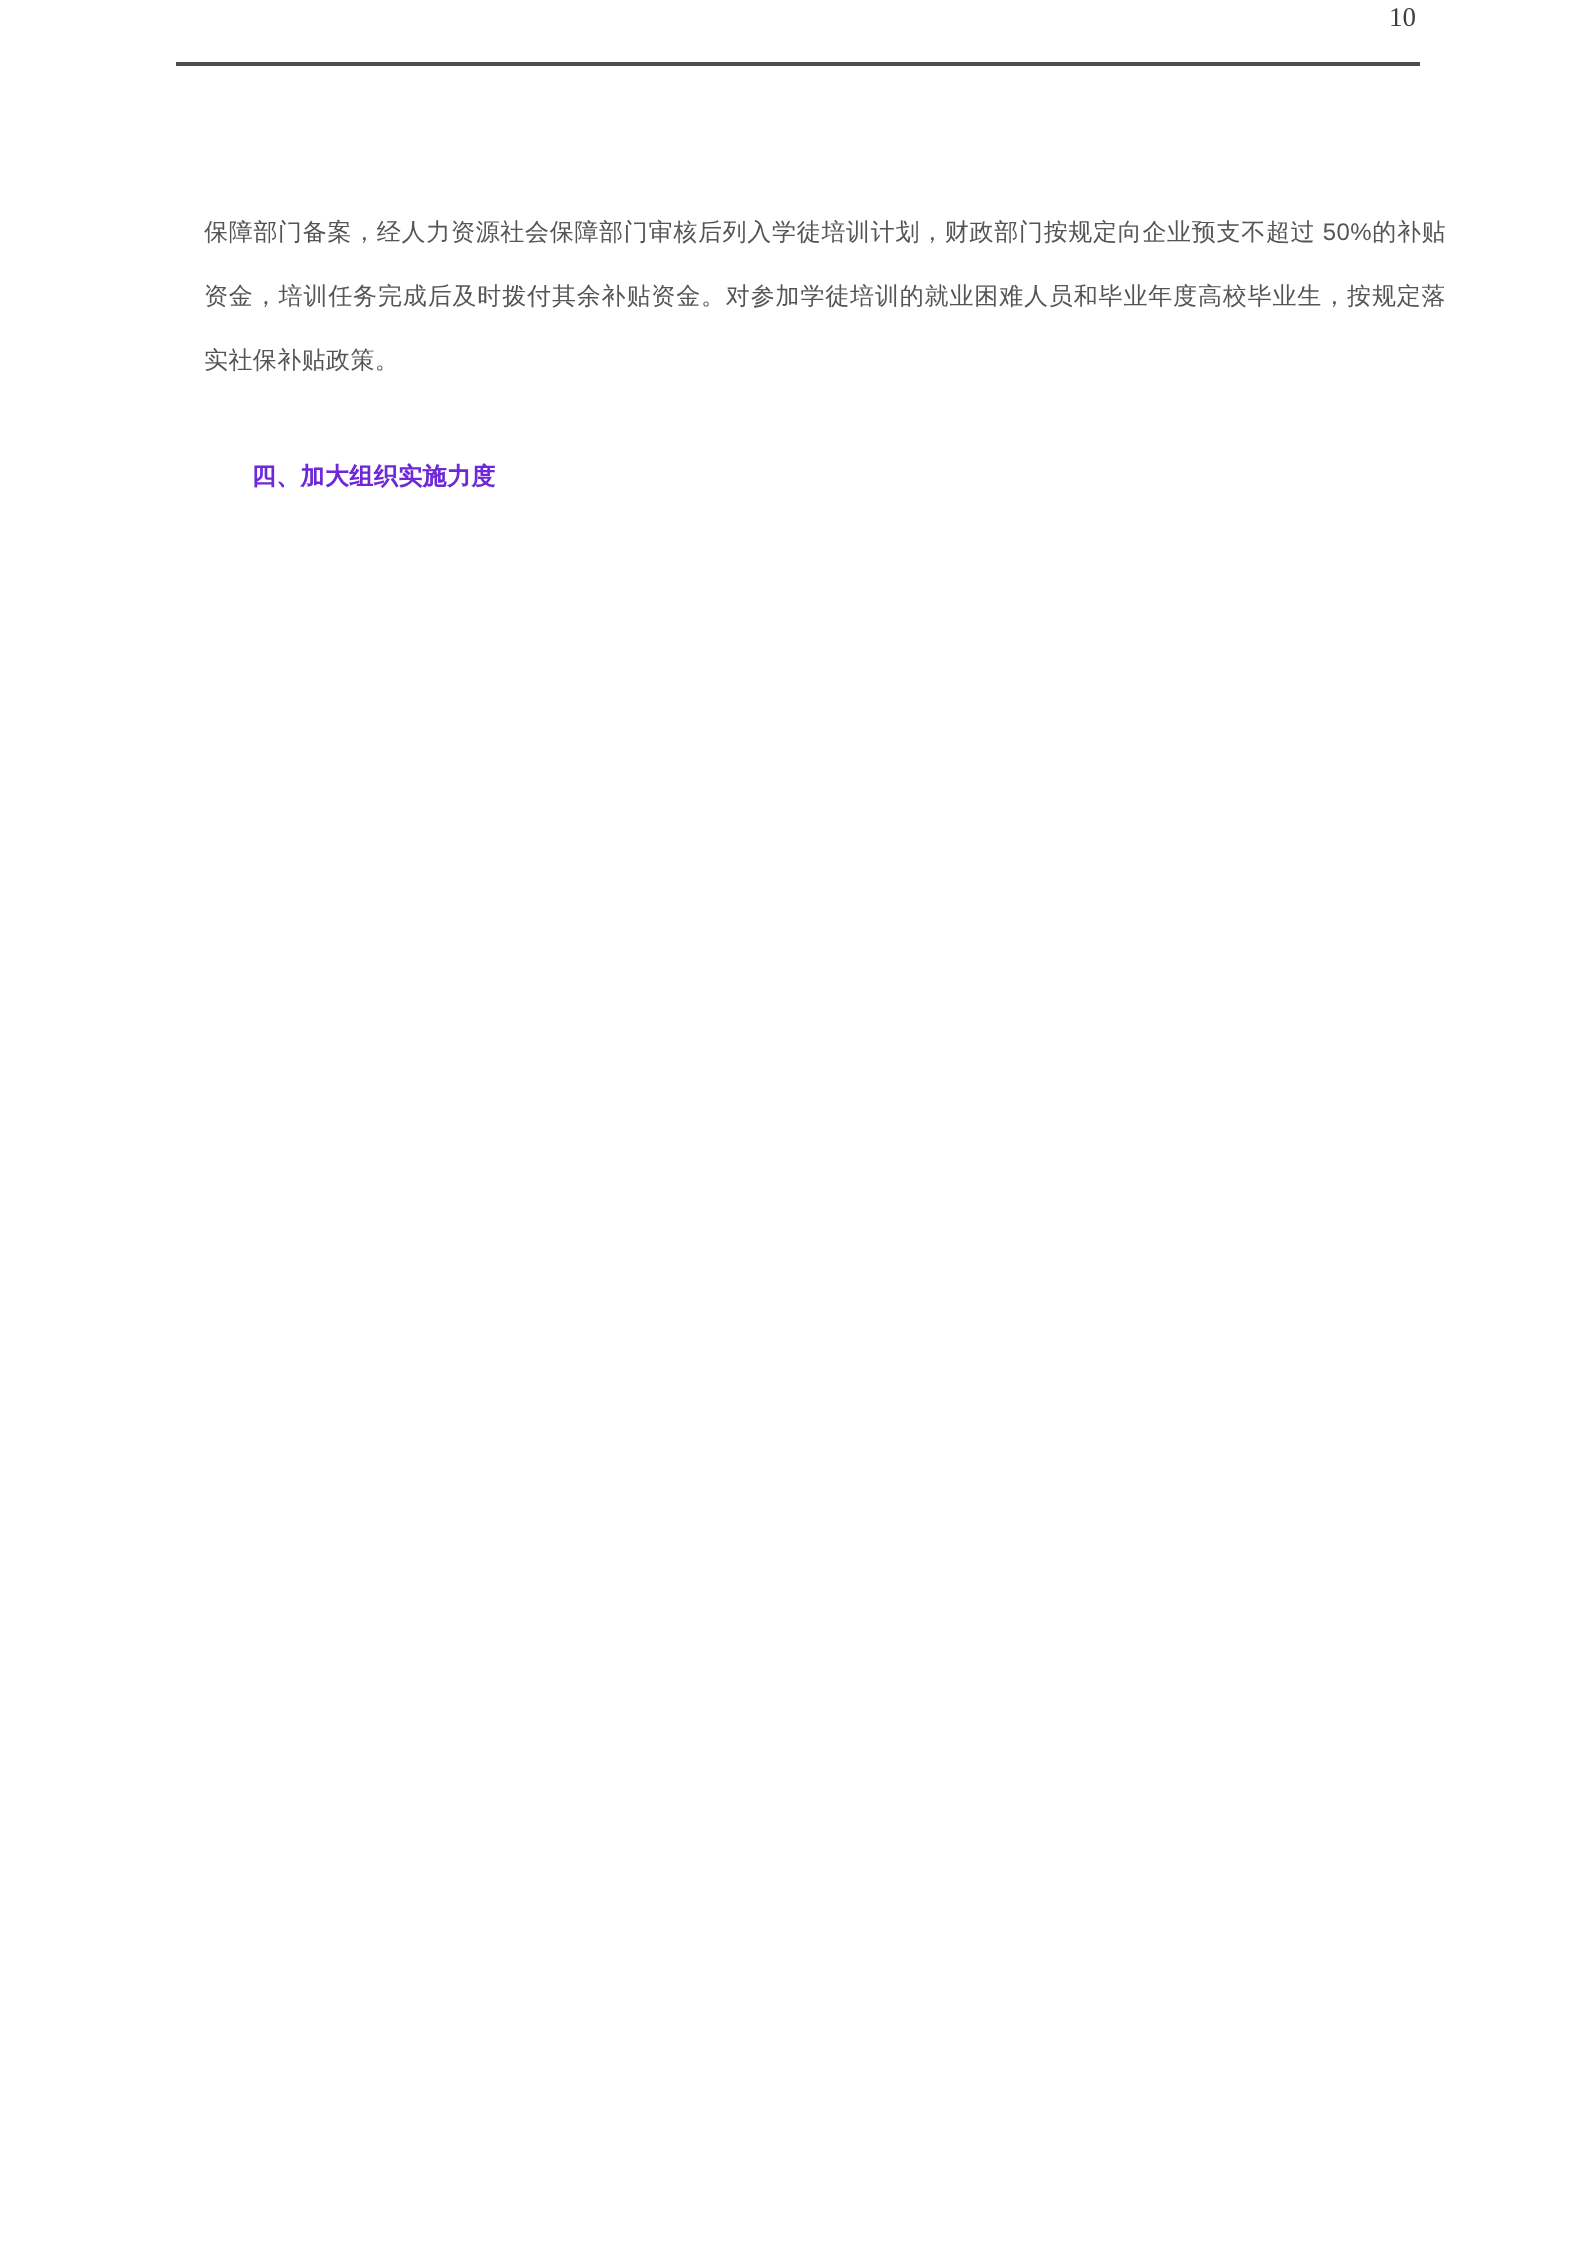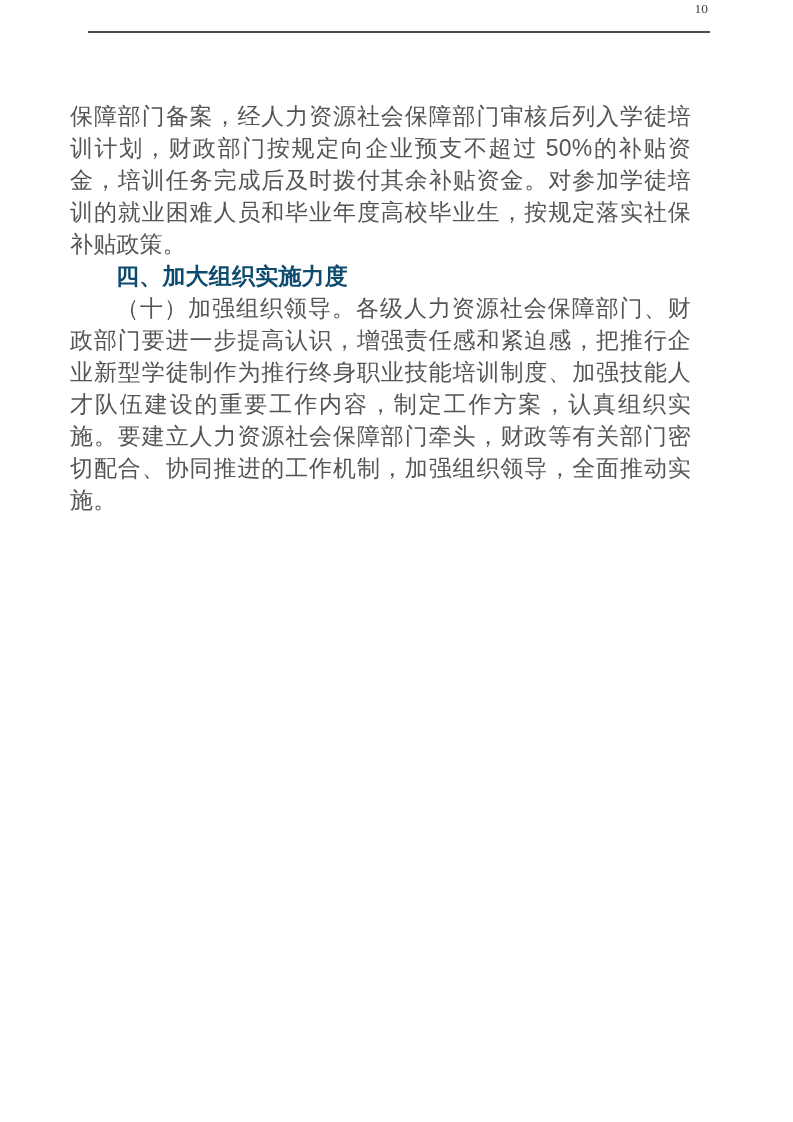--- a/index.html
+++ b/index.html
@@ -35,49 +35,49 @@
     position: absolute;
     top: 31px;
     left: 0;
     width: 100%;
     height: 0;
     border-top: 2px solid #4c4c4c;
   }
   .doc-body {
     position: absolute;
     top: 100px;
-    left: 70px;
+    left: 102px;
     width: 621px;
     color: #555555;
-    font-size: 23px;
+    font-size: 12px;
     line-height: 32px;
     text-align: justify;
     letter-spacing: 0.2px;
   }
   .para {
     margin: 0;
     text-indent: 2em;
   }
   .para.no-indent {
     text-indent: 0;
   }
   .para.heading {
     font-weight: bold;
-    color: #0c4a6e;
+    color: #6d28d9;
+    margin-top: 26px;
   }
 </style>
 </head>
 <body>
 
 <div class="page">
 
   <div class="page-header">
     <div class="page-number">10</div>
     <div class="header-rule"></div>
   </div>
 
   <div class="doc-body">
     <p class="para no-indent">保障部门备案，经人力资源社会保障部门审核后列入学徒培训计划，财政部门按规定向企业预支不超过 50%的补贴资金，培训任务完成后及时拨付其余补贴资金。对参加学徒培训的就业困难人员和毕业年度高校毕业生，按规定落实社保补贴政策。</p>
     <p class="para heading">四、加大组织实施力度</p>
-    <p class="para">（十）加强组织领导。各级人力资源社会保障部门、财政部门要进一步提高认识，增强责任感和紧迫感，把推行企业新型学徒制作为推行终身职业技能培训制度、加强技能人才队伍建设的重要工作内容，制定工作方案，认真组织实施。要建立人力资源社会保障部门牵头，财政等有关部门密切配合、协同推进的工作机制，加强组织领导，全面推动实施。</p>
   </div>
 
 </div>
 
 </body></html>

